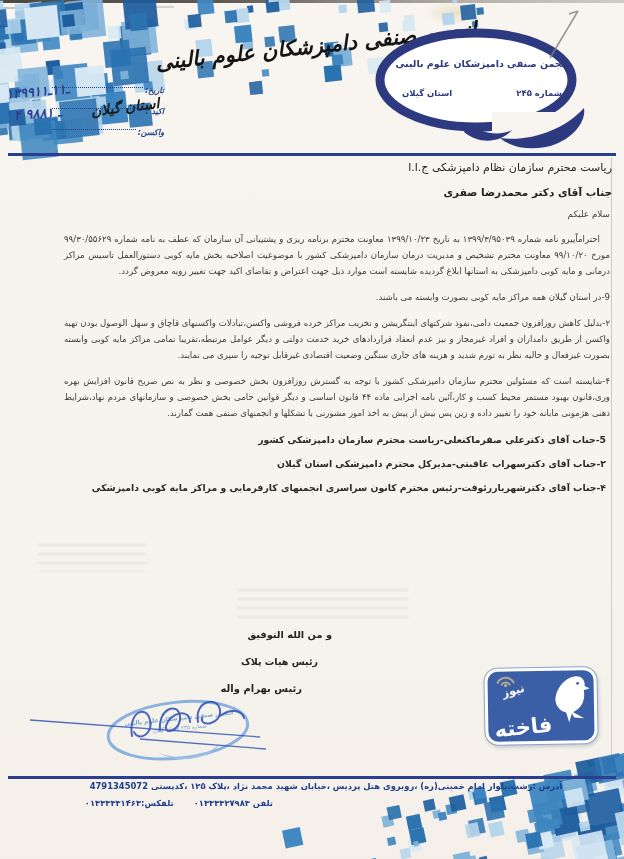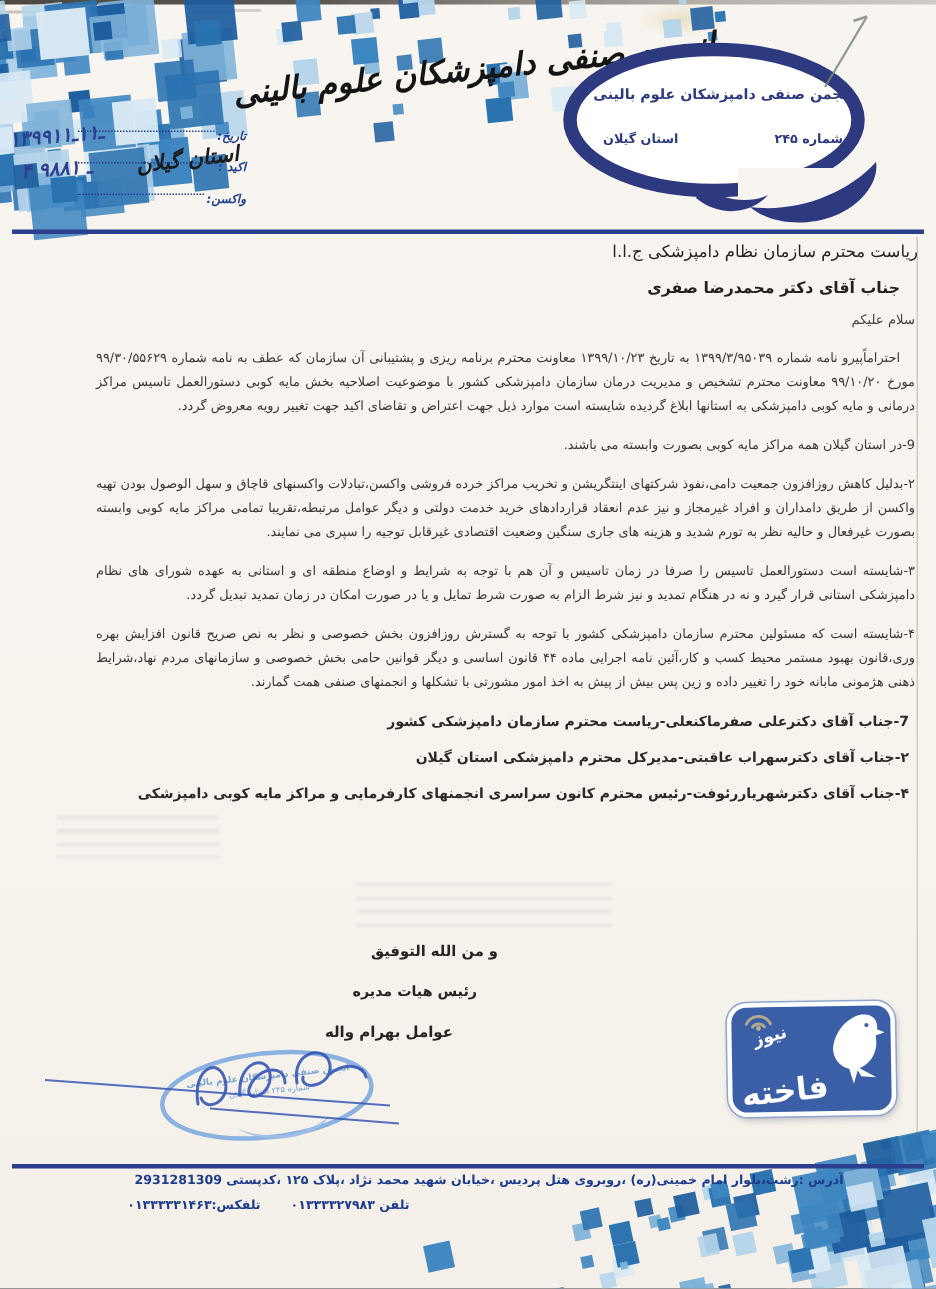--- a/index.html
+++ b/index.html
@@ -67,21 +67,21 @@
   .scratch{position:absolute;left:536px;top:8px;}
 
   
   .rule{position:absolute;left:8px;right:8px;height:2.5px;background:var(--rule);}
   .rule-top{top:153px;}
   .rule-bottom{top:776px;}
 
   
   .letter-body{position:absolute;top:159px;right:12px;left:12px;color:var(--body-text);}
   .h-recipient{font-size:11px;font-weight:normal;color:#24221f;margin:2px 0 12px;}
-  .h-name{font-size:10.5px;font-weight:bold;color:#24221f;margin:0 12px 11px;}
+  .h-name{font-size:10.5px;font-weight:bold;color:#24221f;margin:0 0 11px;}
   .salutation{font-size:8.8px;margin:0 2px 12px;color:#45423d;}
   .body-par{font-size:8.6px;line-height:16px;text-align:justify;margin:0 2px 0 52px;}
   .body-par.intro{text-indent:10px;}
   .body-par.item{margin-top:10px;}
   .cc-label{font-size:9.5px;font-weight:bold;margin:16px 2px 0;color:#26241f;}
   .cc-item{font-size:9.3px;font-weight:bold;margin:13px 6px 0;color:#2c2a25;white-space:nowrap;}
 
   
   .closing{position:absolute;top:629px;right:292px;text-align:right;color:#26241f;}
   .closing .l1{font-size:9.8px;font-weight:bold;}
@@ -357,31 +357,30 @@
 
   <div class="rule rule-top"></div>
 
   <div class="letter-body">
     <div class="h-recipient">ریاست محترم سازمان نظام دامپزشکی ج.ا.ا</div>
     <div class="h-name">جناب آقای دکتر محمدرضا صفری</div>
     <div class="salutation">سلام علیکم</div>
     <p class="body-par intro">احتراماًپیرو نامه شماره ۱۳۹۹/۳/۹۵۰۳۹ به تاریخ ۱۳۹۹/۱۰/۲۳ معاونت محترم برنامه ریزی و پشتیبانی آن سازمان که عطف به نامه شماره ۹۹/۳۰/۵۵۶۲۹ مورخ ۹۹/۱۰/۲۰ معاونت محترم تشخیص و مدیریت درمان سازمان دامپزشکی کشور با موضوعیت اصلاحیه بخش مایه کوبی دستورالعمل تاسیس مراکز درمانی و مایه کوبی دامپزشکی به استانها ابلاغ گردیده شایسته است موارد ذیل جهت اعتراض و تقاضای اکید جهت تغییر رویه معروض گردد.</p>
     <p class="body-par item">9-در استان گیلان همه مراکز مایه کوبی بصورت وابسته می باشند.</p>
     <p class="body-par item">۲-بدلیل کاهش روزافزون جمعیت دامی،نفوذ شرکتهای اینتگریشن و تخریب مراکز خرده فروشی واکسن،تبادلات واکسنهای قاچاق و سهل الوصول بودن تهیه واکسن از طریق دامداران و افراد غیرمجاز و نیز عدم انعقاد قراردادهای خرید خدمت دولتی و دیگر عوامل مرتبطه،تقریبا تمامی مراکز مایه کوبی وابسته بصورت غیرفعال و حالیه نظر به تورم شدید و هزینه های جاری سنگین وضعیت اقتصادی غیرقابل توجیه را سپری می نمایند.</p>
-    <p class="body-par item">۳-شایسته است دستورالعمل تاسیس را صرفا در زمان تاسیس و آن هم با توجه به شرایط و اوضاع منطقه ای و استانی به عهده شورای های نظام دامپزشکی استانی قرار گیرد و نه در هنگام تمدید و نیز شرط الزام به صورت شرط تمایل و یا در صورت امکان در زمان تمدید تبدیل گردد.</p>
     <p class="body-par item">۴-شایسته است که مسئولین محترم سازمان دامپزشکی کشور با توجه به گسترش روزافزون بخش خصوصی و نظر به نص صریح قانون افزایش بهره وری،قانون بهبود مستمر محیط کسب و کار،آئین نامه اجرایی ماده ۴۴ قانون اساسی و دیگر قوانین حامی بخش خصوصی و سازمانهای مردم نهاد،شرایط ذهنی هژمونی مابانه خود را تغییر داده و زین پس بیش از پیش به اخذ امور مشورتی با تشکلها و انجمنهای صنفی همت گمارند.</p>
-    <div class="cc-item">7-جناب آقای دکترعلی صفرماکنعلی-ریاست محترم سازمان دامپزشکی کشور</div>
+    <div class="cc-item">5-جناب آقای دکترعلی صفرماکنعلی-ریاست محترم سازمان دامپزشکی کشور</div>
     <div class="cc-item">۲-جناب آقای دکترسهراب عاقبتی-مدیرکل محترم دامپزشکی استان گیلان</div>
     <div class="cc-item">۴-جناب آقای دکترشهریاررئوفت-رئیس محترم کانون سراسری انجمنهای کارفرمایی و مراکز مایه کوبی دامپزشکی</div>
   </div>
 
   <div class="closing">
     <div class="l1">و من الله التوفیق</div>
-    <div class="l2">رئیس هیات مدیره</div>
-    <div class="l3">عوامل بهرام واله</div>
+    <div class="l2">رئیس هیات پلاک</div>
+    <div class="l3">رئیس بهرام واله</div>
   </div>
 
   <div class="stamp">
     <svg viewBox="0 0 164 66">
       <ellipse cx="80" cy="32" rx="70" ry="28" fill="none" stroke="#8ab1e0" stroke-width="3"></ellipse>
       <path d="M58,52 C76,62 104,62 120,50 C110,64 76,66 58,52 Z" fill="#9fc0e6" opacity=".85"></path>
     </svg>
     <div class="stamp-text">
       <div class="stamp-t1">انجمن صنفی دامپزشکان علوم بالینی</div>
       <div class="stamp-t2">شماره ۲۴۵ استان گیلان</div>
@@ -414,19 +413,19 @@
     <span class="wm-suffix">نیوز</span>
     <svg class="wm-bird" width="42" height="48" viewBox="0 0 42 48">
       <path fill="#ffffff" d="M27,2 c7,-1 11,4 10,10 l5,2 -6,2 c2,10 -3,19 -12,22 l-3,10 -3,-10 c-8,-2 -12,-10 -10,-17 C10,12 18,3 27,2 Z"></path>
       <path fill="#ffffff" d="M22,36 l14,8 -10,-1 Z"></path>
       <circle cx="30" cy="9" r="1.4" fill="#3b5fa7"></circle>
     </svg>
     <span class="wm-brand">فاخته</span>
   </div>
 
   <div class="rule rule-bottom"></div>
-  <div class="footer-address">آدرس :رشت،بلوار امام خمینی(ره) ،روبروی هتل پردیس ،خیابان شهید محمد نژاد ،پلاک ۱۲۵ ،کدپستی 2931281309</div>
+  <div class="footer-address">آدرس :رشت،بلوار امام خمینی(ره) ،روبروی هتل پردیس ،خیابان شهید محمد نژاد ،پلاک ۱۲۵ ،کدپستی 4791345072</div>
   <div class="footer-phones">
     <span>تلفن ۰۱۳۳۳۳۲۷۹۸۳</span>
     <span>تلفکس:۰۱۳۳۳۳۳۱۴۶۳</span>
   </div>
 
 </div>
 
 </body></html>

